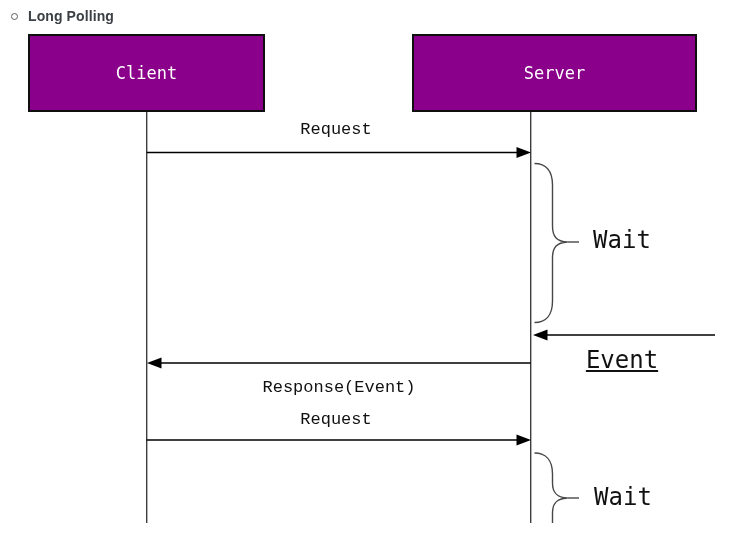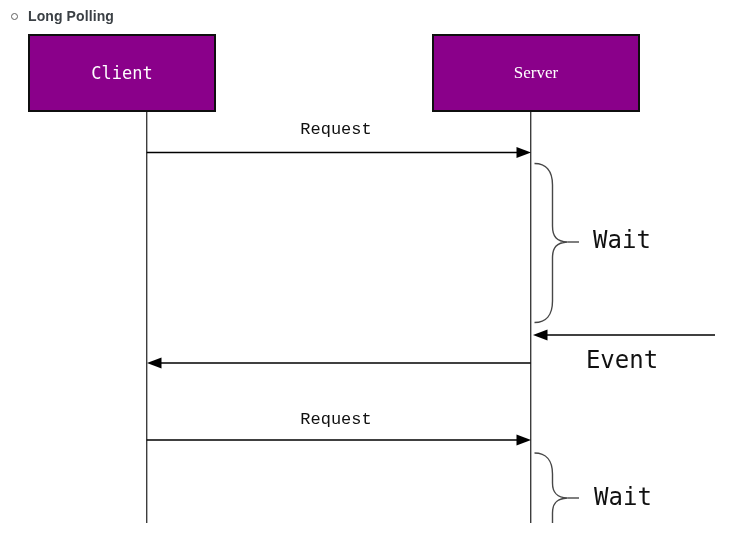--- a/index.html
+++ b/index.html
@@ -50,22 +50,22 @@
     top: 34px;
     height: 78px;
     background: var(--c-actor_fill);
     border: 2px solid var(--c-actor_border);
     display: flex;
     align-items: center;
     justify-content: center;
     color: var(--c-actor_text);
     font-size: 17px;
   }
-  .actor-client { left: 28px; width: 188px; }
-  .actor-server { left: 432px; width: 208px; font-family: Liberation Serif, serif; }
+  .actor-client { left: 28px; width: 237px; }
+  .actor-server { left: 412px; width: 285px; }
   .diagram-svg { position: absolute; left: 0; top: 0; }
   .msg-label, .side-label {
     position: absolute;
     transform: translate(-50%, -50%);
     white-space: nowrap;
     color: var(--c-label_text);
     line-height: 1;
   }
   .msg-label { font-size: 17px; font-family: Liberation Mono, monospace; }
   .side-label { font-size: 24px; }
@@ -122,17 +122,18 @@
 
   <div class="actor actor-client">
     <span>Client</span>
   </div>
   <div class="actor actor-server">
     <span>Server</span>
   </div>
 
   <div class="msg-label" style="left:336px; top:129px;">Request</div>
   <div class="side-label" style="left:622px; top:240px;">Wait</div>
-  <div class="side-label" style="left:622px; top:360px;">Event</div>
+  <div class="side-label" style="left:622px; top:360px;text-decoration:underline;">Event</div>
+  <div class="msg-label" style="left:339px; top:387px;">Response(Event)</div>
   <div class="msg-label" style="left:336px; top:419px;">Request</div>
   <div class="side-label" style="left:623px; top:497px;">Wait</div>
 
 </div>
 
 </body></html>

